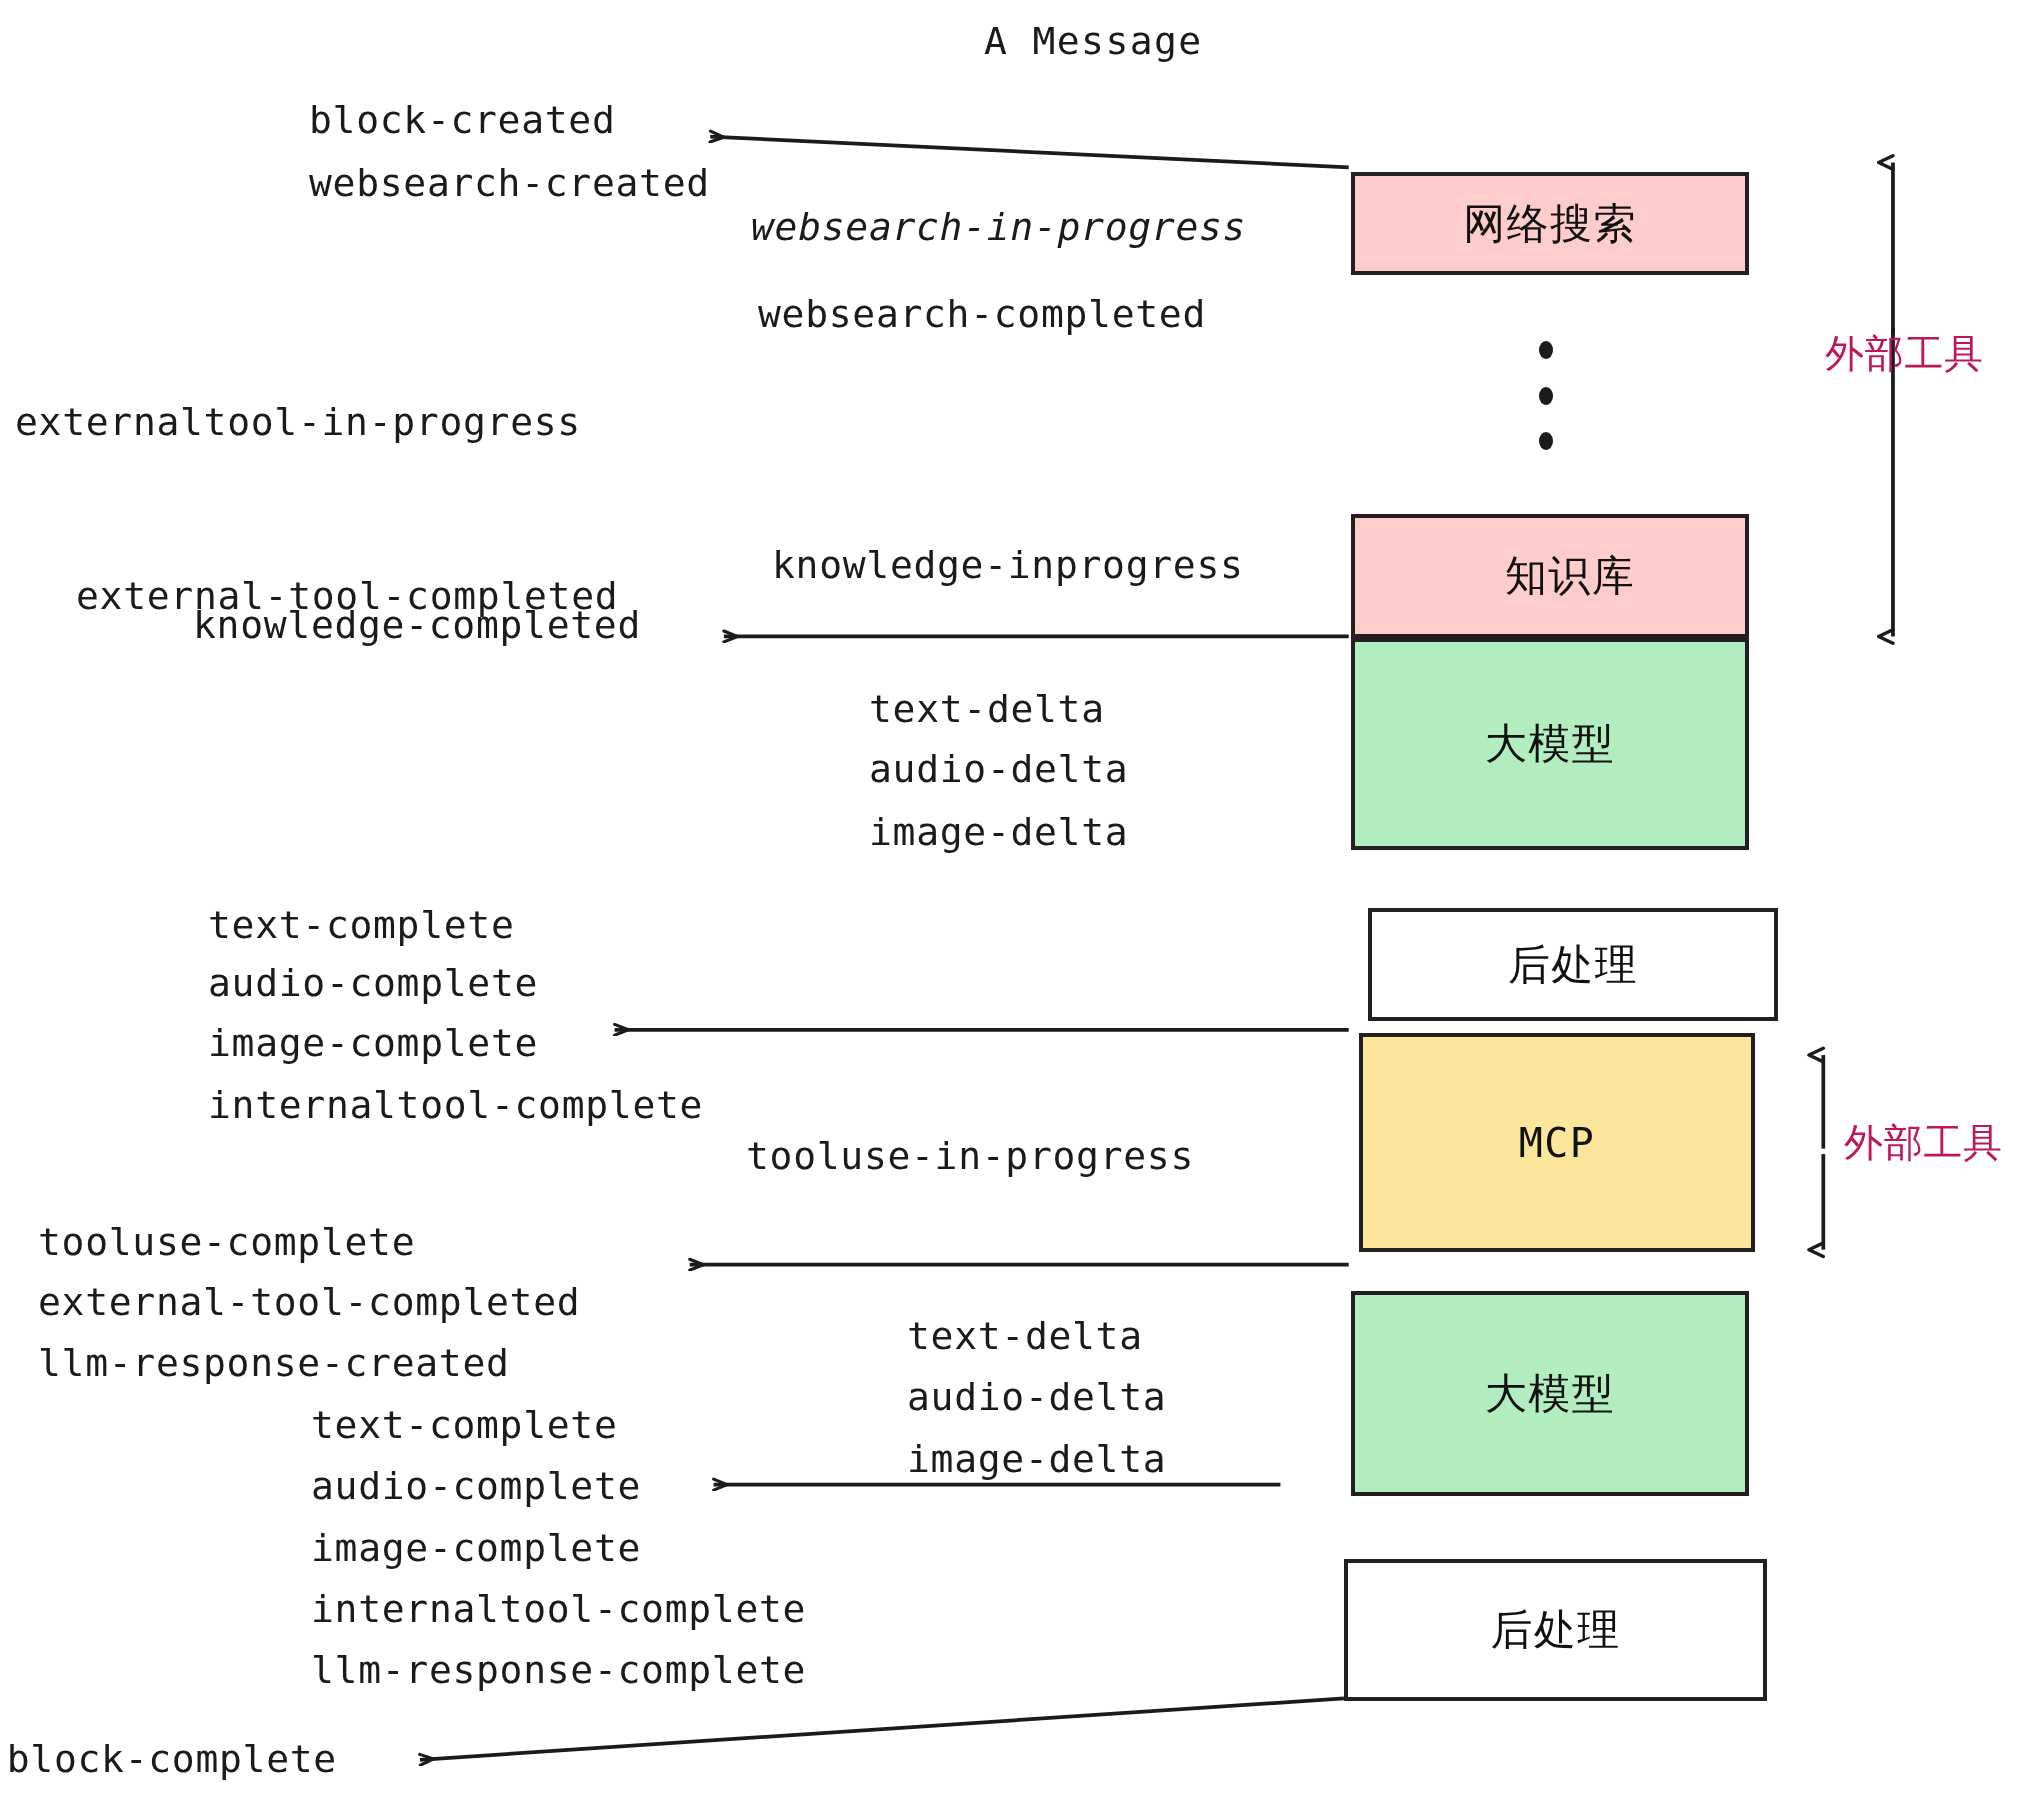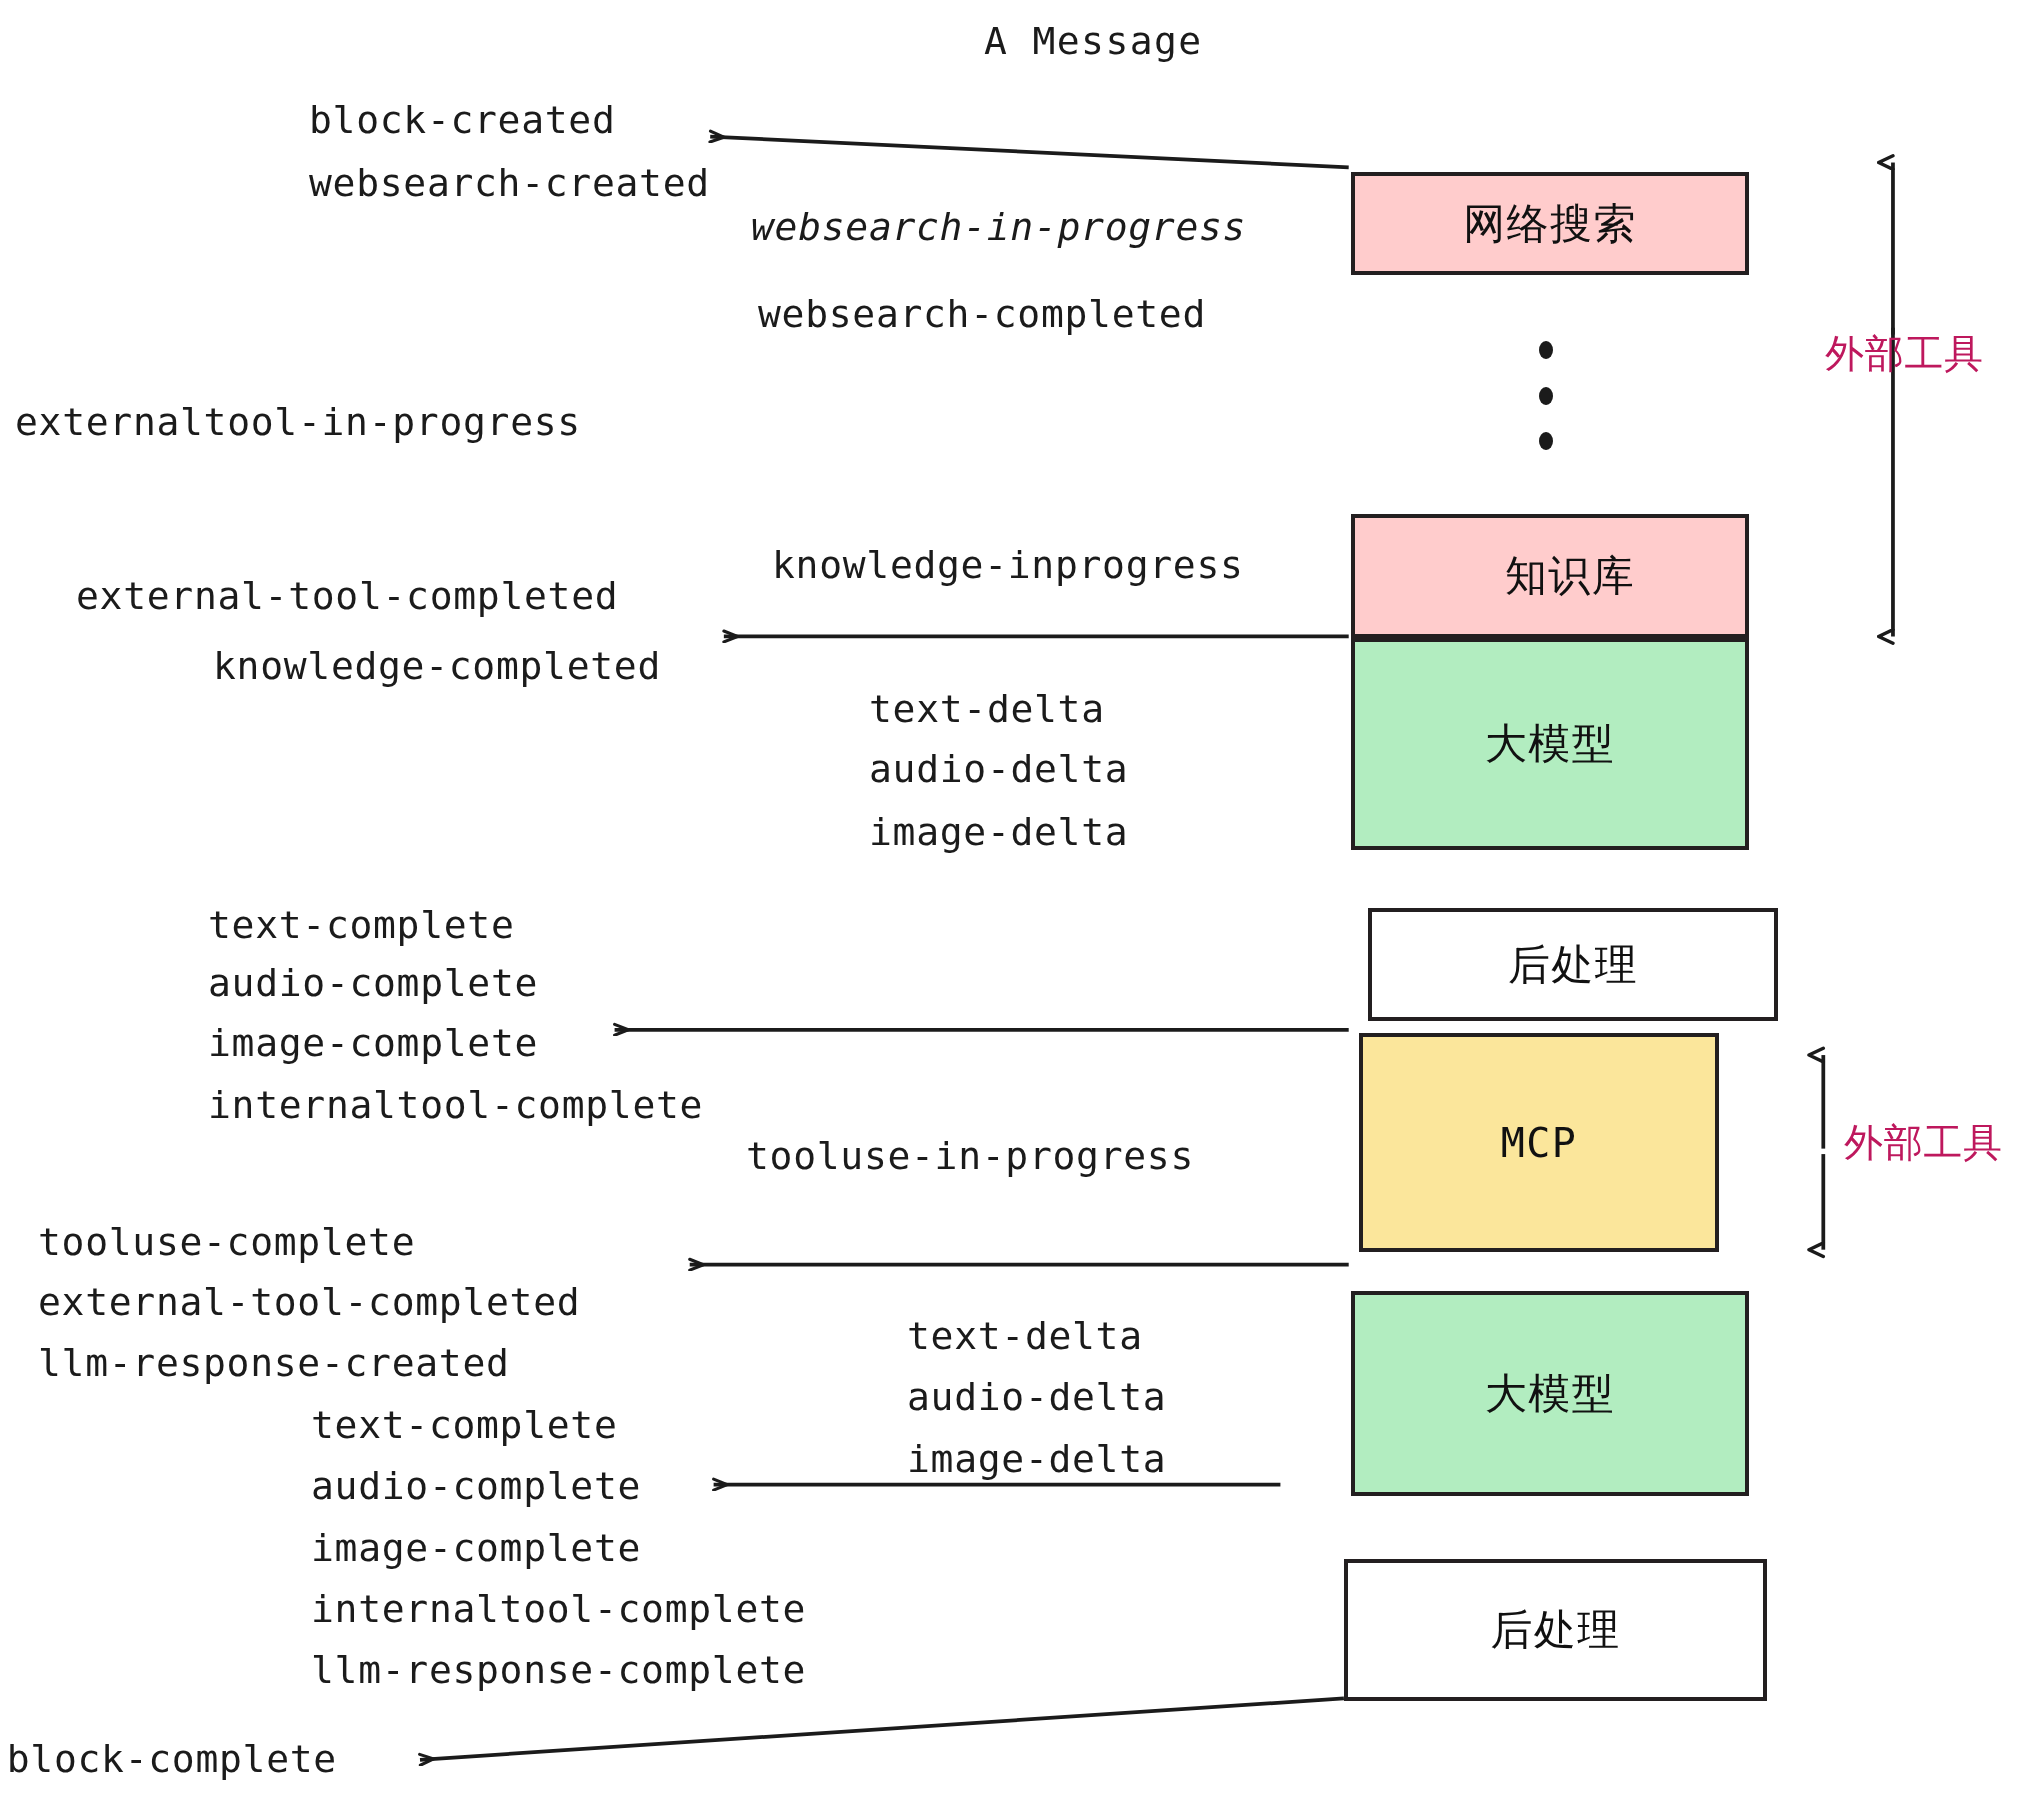--- a/index.html
+++ b/index.html
@@ -150,21 +150,21 @@
   </div>
 
   <div class="node" style="left:1351px; top:638px; width:398px; height:212px; background:#B2EDC0;">
     <span>大模型</span>
   </div>
 
   <div class="node" style="left:1368px; top:908px; width:410px; height:113px; background:#FFFFFF;">
     <span>后处理</span>
   </div>
 
-  <div class="node mcp-label" style="left:1359px; top:1033px; width:360px; height:219px; background:#FBE69B;">
+  <div class="node mcp-label" style="left:1359px; top:1033px; width:396px; height:219px; background:#FBE69B;">
     <span>MCP</span>
   </div>
 
   <div class="node" style="left:1351px; top:1291px; width:398px; height:205px; background:#B2EDC0;">
     <span>大模型</span>
   </div>
 
   <div class="node" style="left:1344px; top:1559px; width:423px; height:142px; background:#FFFFFF;">
     <span>后处理</span>
   </div>
@@ -175,21 +175,21 @@
 
   <div class="evt" style="left:309px; top:101px;">block-created</div>
   <div class="evt" style="left:309px; top:164px;">websearch-created</div>
   <div class="evt" style="left:751px; top:208px;font-style:italic;">websearch-in-progress</div>
   <div class="evt" style="left:758px; top:295px;">websearch-completed</div>
 
   <div class="evt" style="left:15px; top:403px;">externaltool-in-progress</div>
 
   <div class="evt" style="left:772px; top:546px;">knowledge-inprogress</div>
   <div class="evt" style="left:76px; top:577px;">external-tool-completed</div>
-  <div class="evt" style="left:193px; top:647px;margin-left:20px;">knowledge-completed</div>
+  <div class="evt" style="left:193px; top:606px;">knowledge-completed</div>
 
   <div class="evt" style="left:869px; top:690px;">text-delta</div>
   <div class="evt" style="left:869px; top:750px;">audio-delta</div>
   <div class="evt" style="left:869px; top:813px;">image-delta</div>
 
   <div class="evt" style="left:208px; top:906px;">text-complete</div>
   <div class="evt" style="left:208px; top:964px;">audio-complete</div>
   <div class="evt" style="left:208px; top:1024px;">image-complete</div>
   <div class="evt" style="left:208px; top:1086px;">internaltool-complete</div>
   <div class="evt" style="left:746px; top:1137px;">tooluse-in-progress</div>

